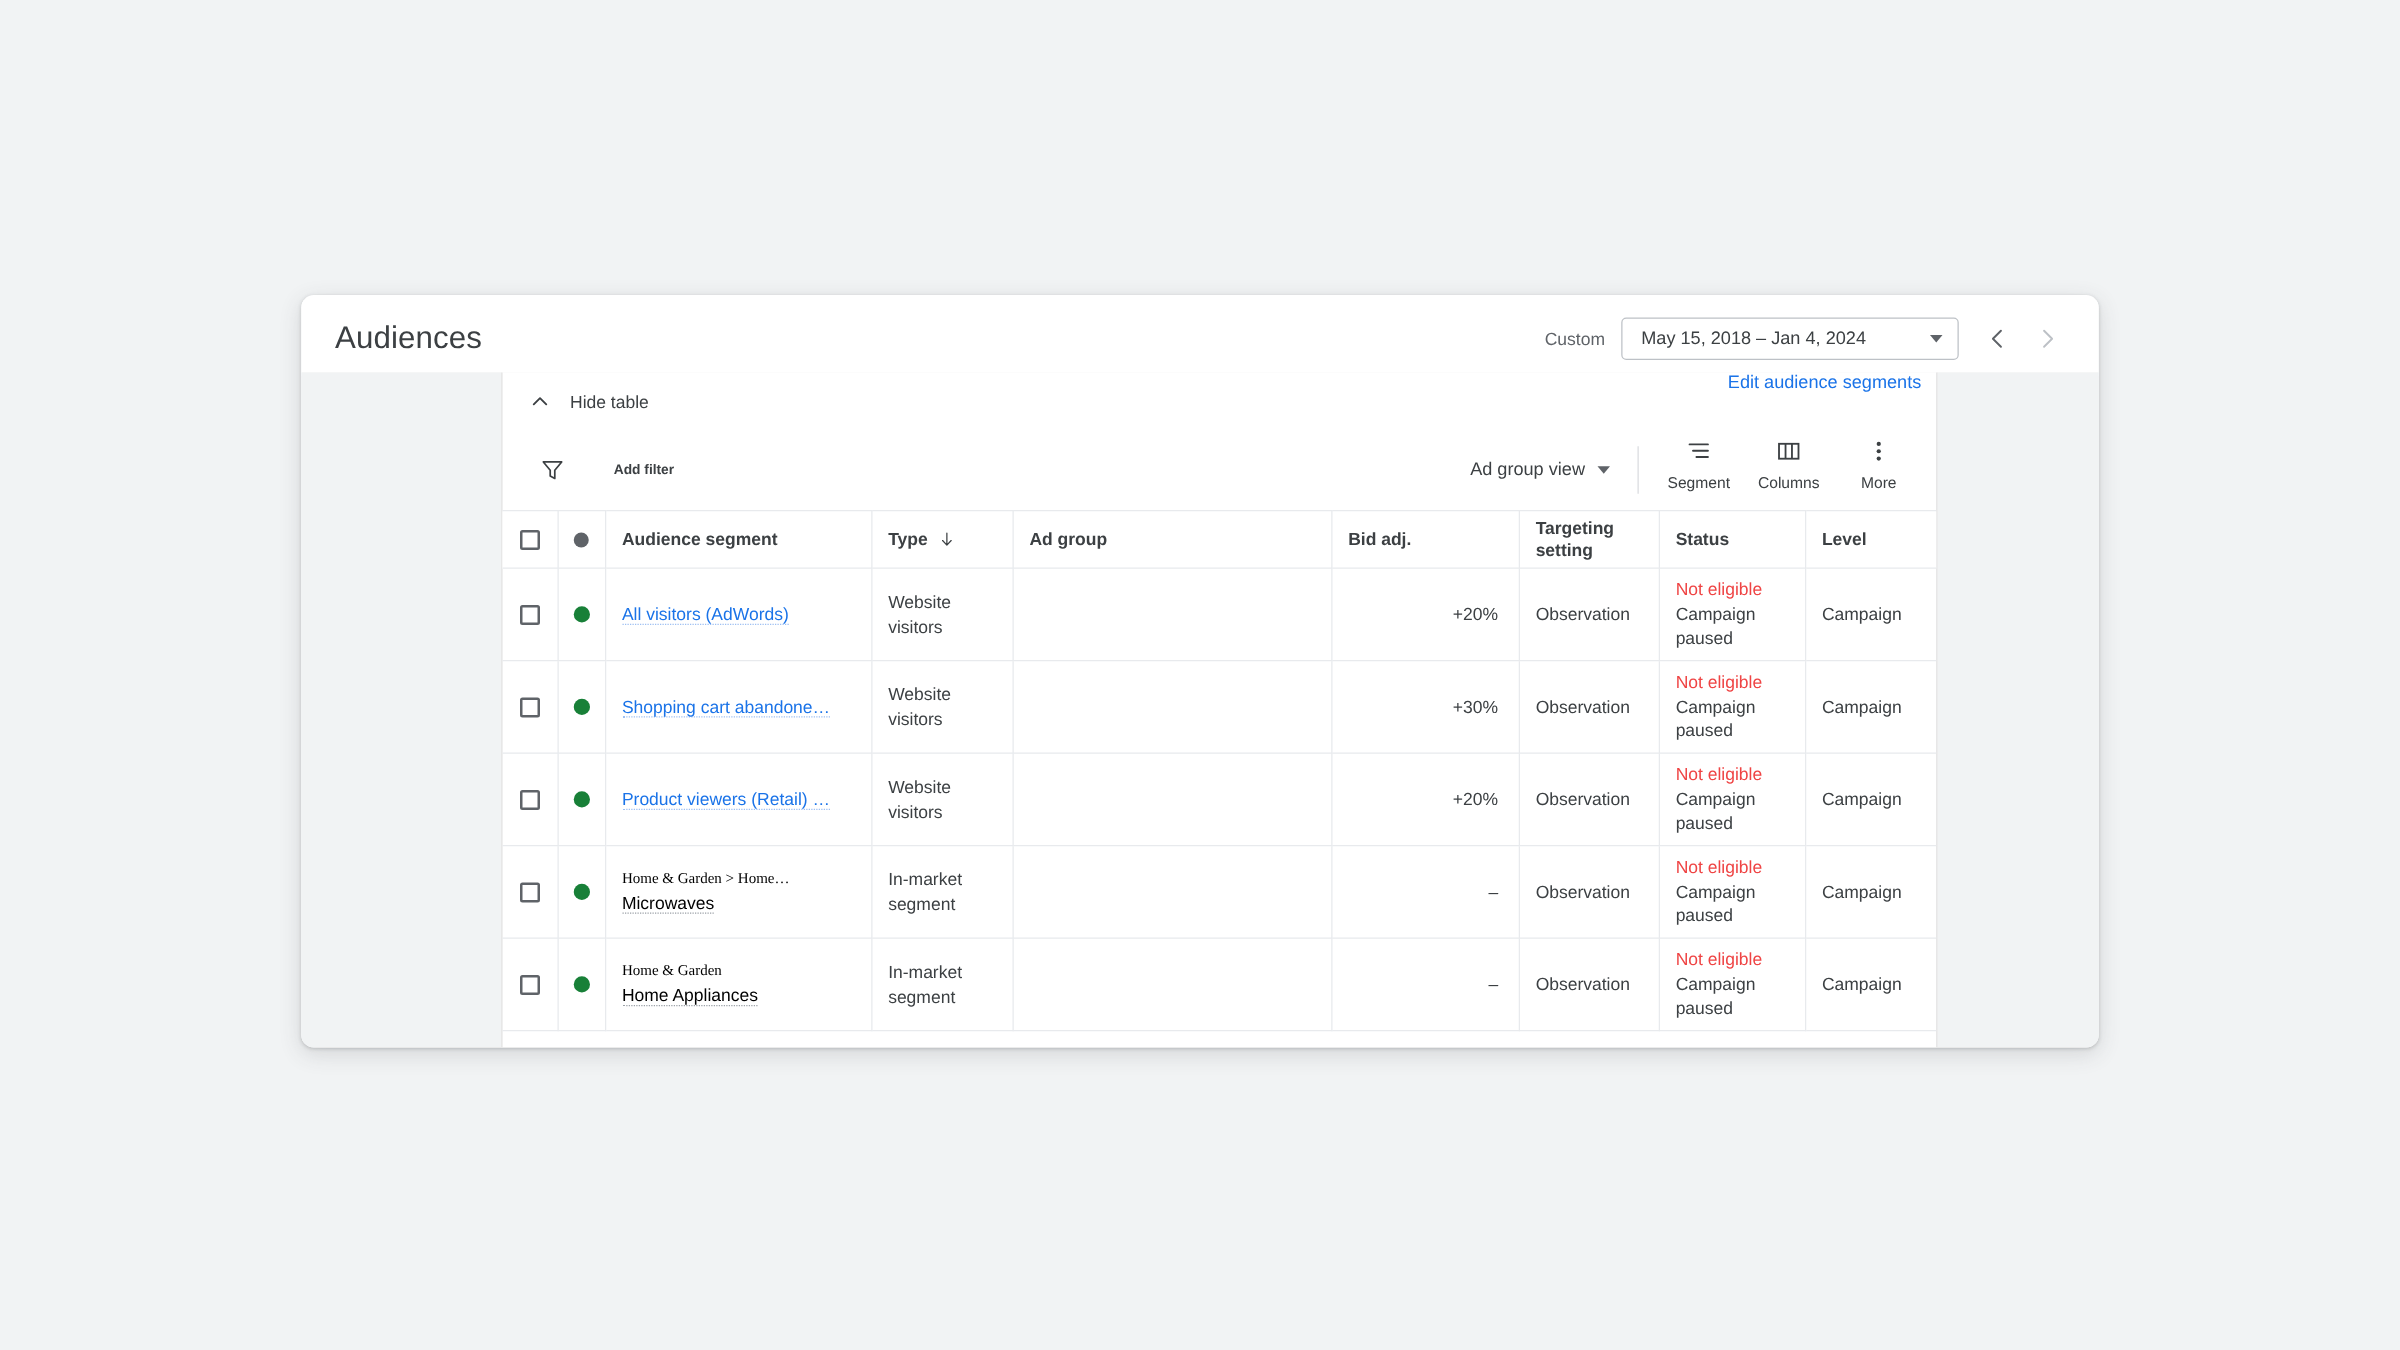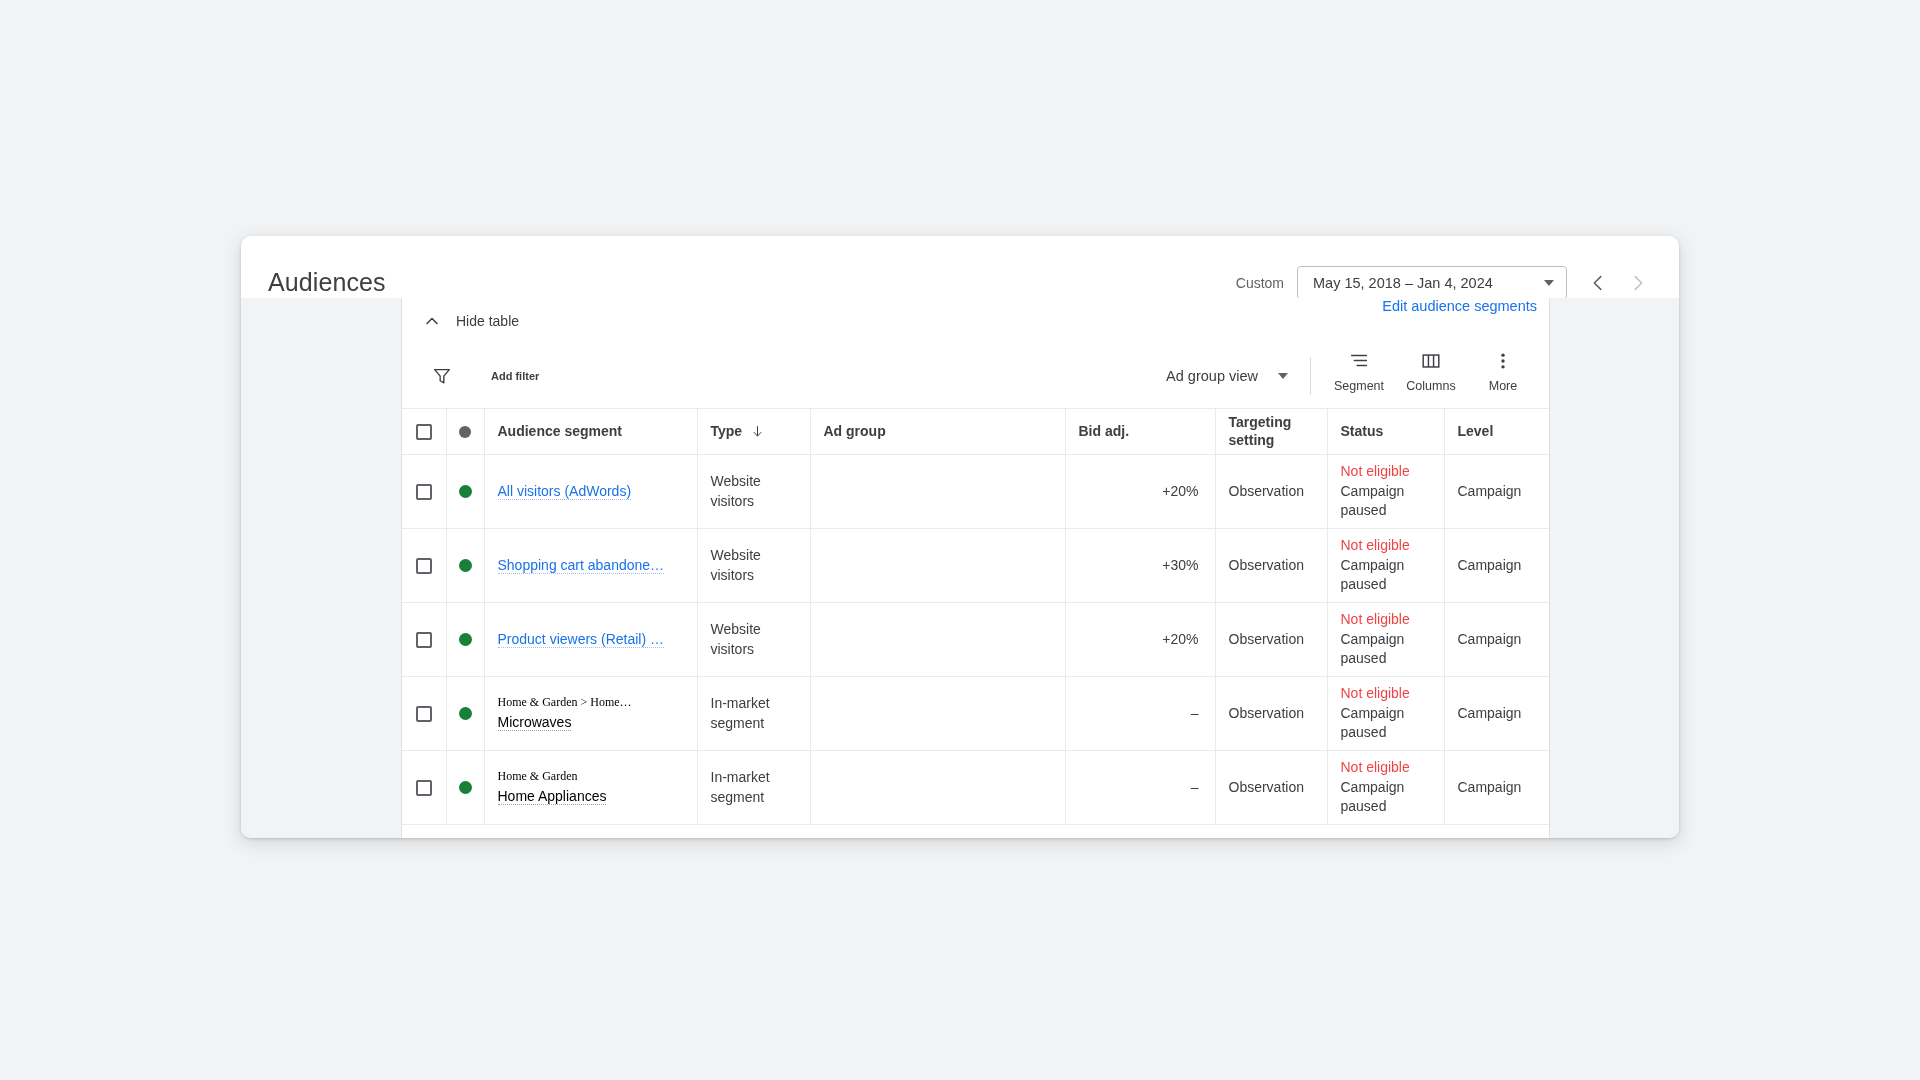--- a/index.html
+++ b/index.html
@@ -24,21 +24,21 @@
     height: 602px;
     background: #ffffff;
     border-radius: 10px;
     box-shadow: 0 1px 3px rgba(60,64,67,0.22), 0 5px 18px rgba(60,64,67,0.16);
     overflow: hidden;
   }
 
   
   #page-header {
     position: absolute;
-    left: 0; top: 16px;
+    left: 0; top: 4px;
     width: 1438px;
     height: 62px;
     background: #fff;
     border-bottom: 1px solid #e4e6e8;
     display: flex;
     align-items: center;
     box-sizing: border-box;
     padding: 0 24px 0 27px;
   }
   #page-title {
@@ -169,21 +169,21 @@
     font-size: 11px;
     color: #3c4043;
     margin-left: 29px;
     cursor: pointer;
     font-weight: bold;
   }
   .toolbar-spacer { flex: 1 1 auto; }
   #view-select {
     display: flex;
     align-items: center;
-    gap: 20px;
+    gap: 10px;
     cursor: pointer;
     margin-right: 22px;
   }
   #view-select-label {
     font-size: 14.5px;
     color: #3c4043;
     white-space: nowrap;
   }
   .caret-down-sm {
     width: 0; height: 0;

